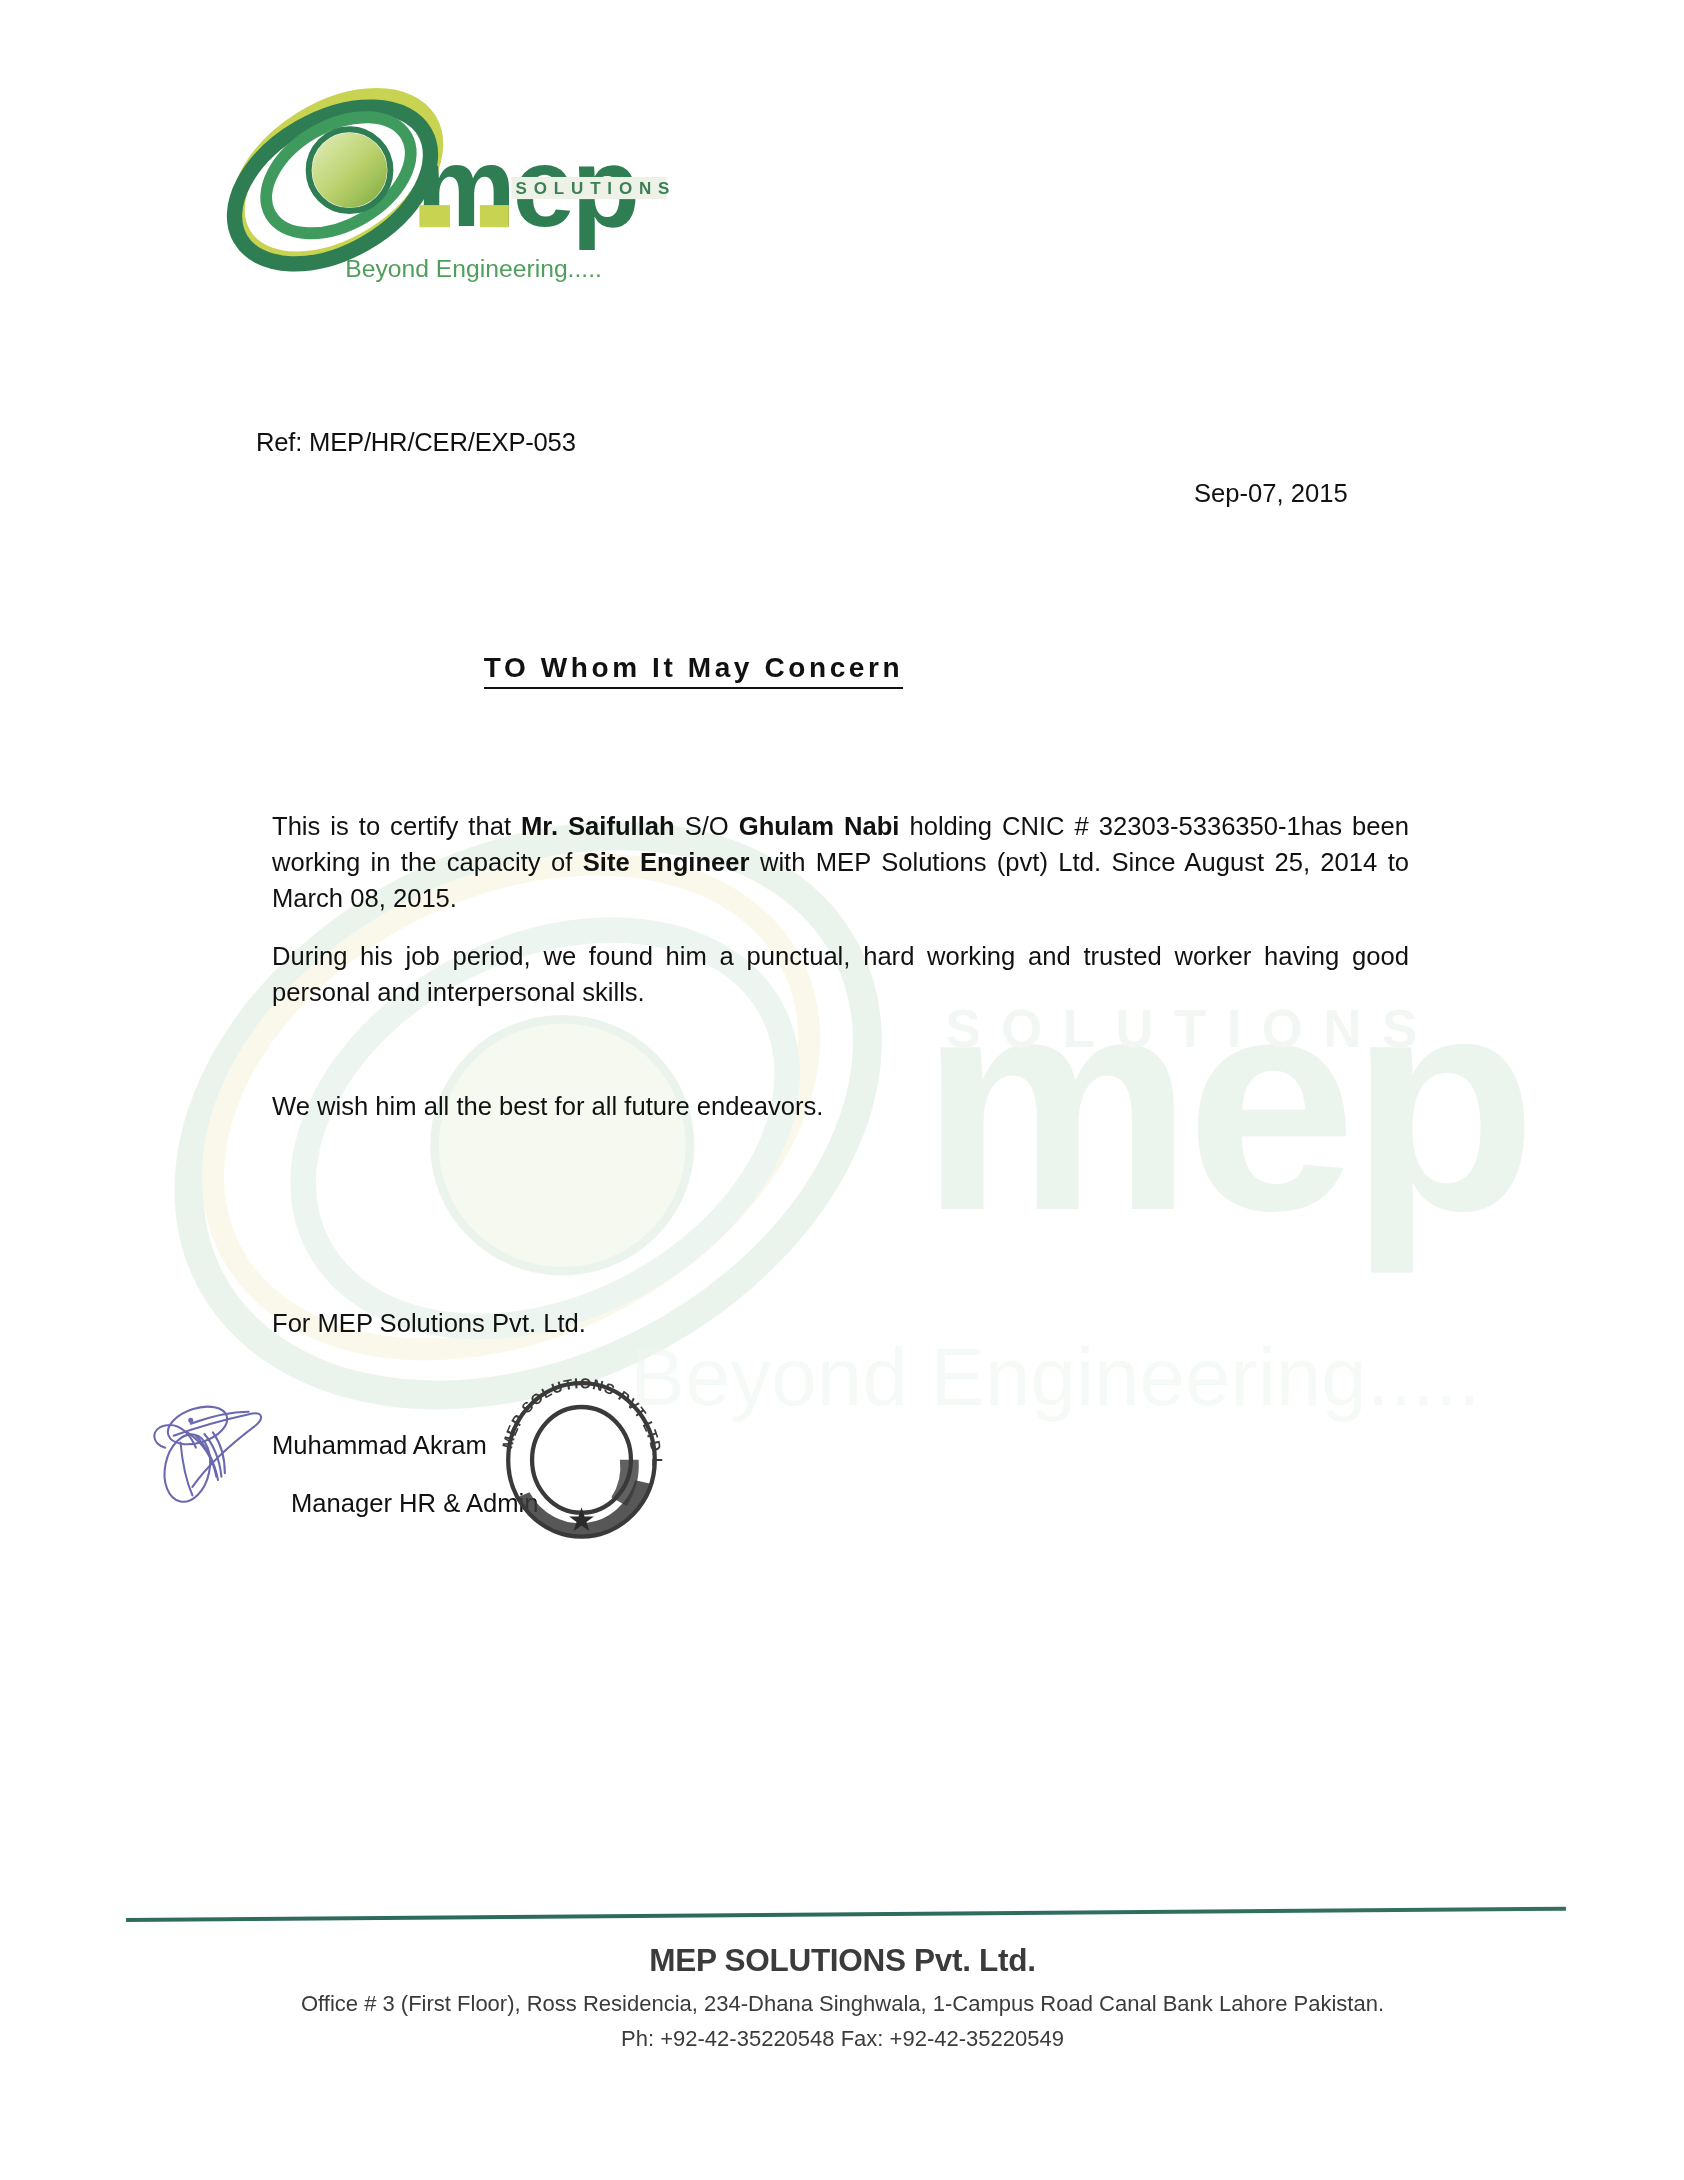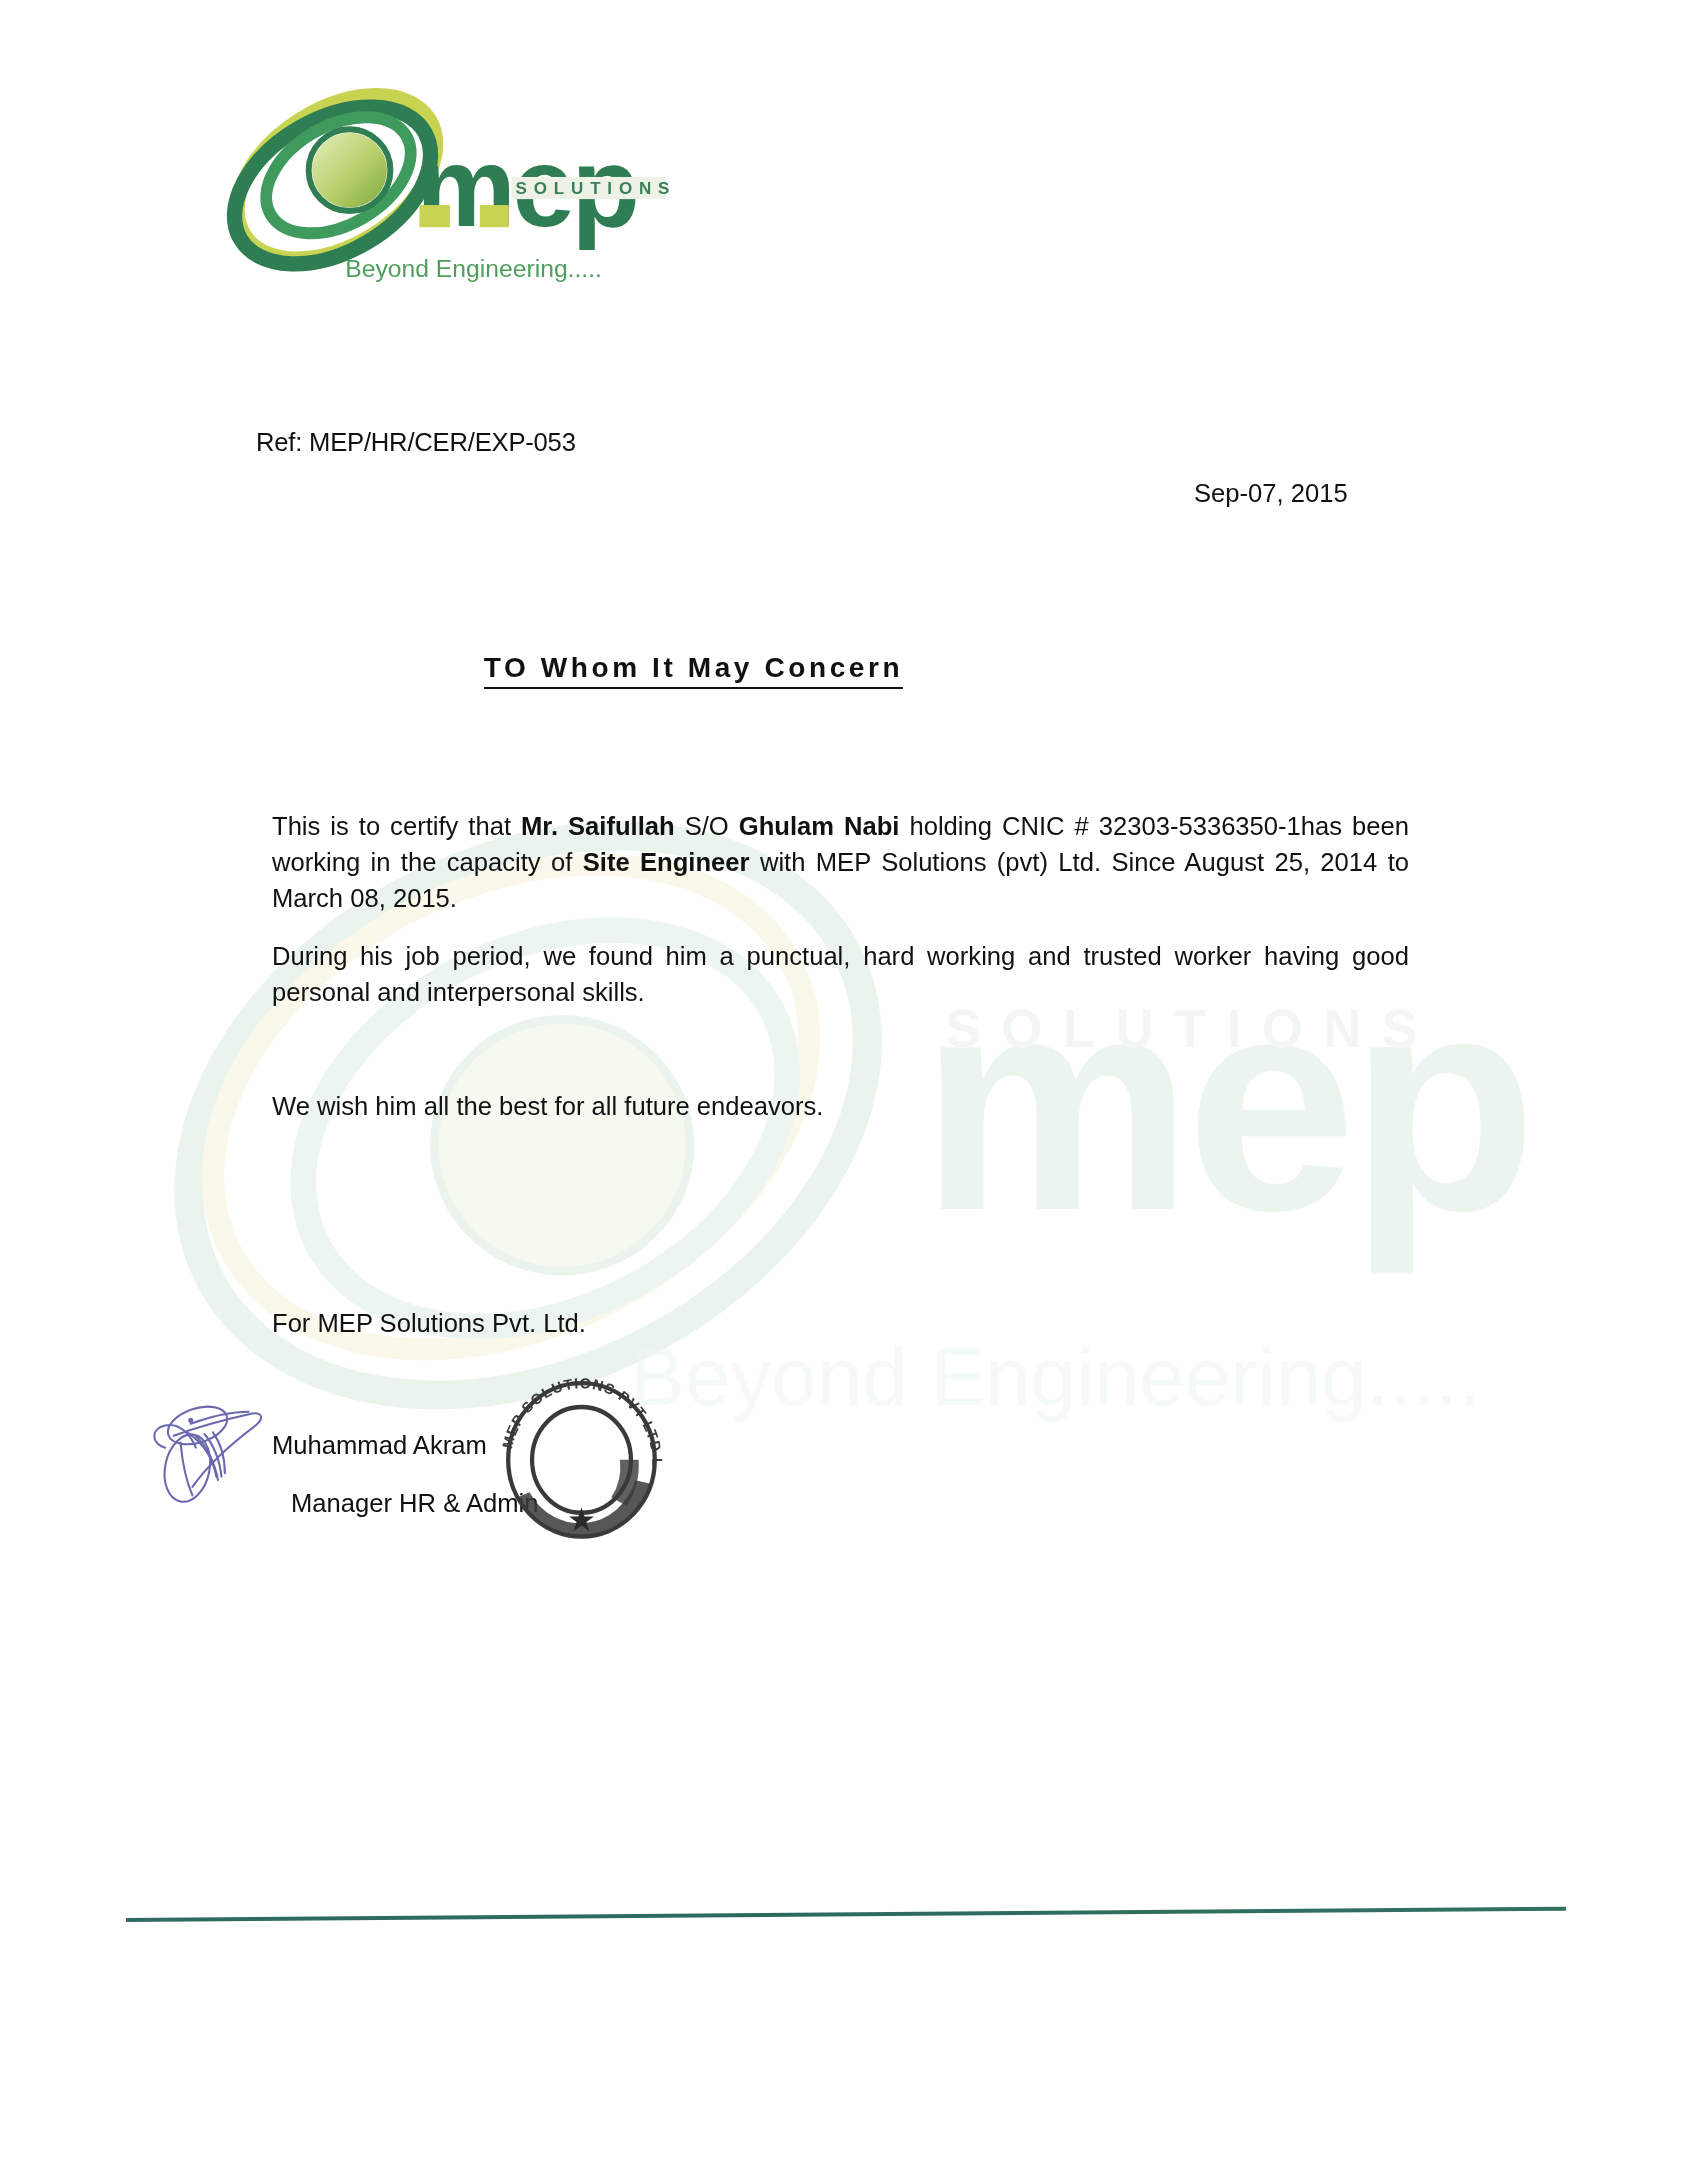--- a/index.html
+++ b/index.html
@@ -280,15 +280,20 @@
       <text font-family="'Liberation Sans', sans-serif" font-size="17" font-weight="bold" fill="#3a3a3a" letter-spacing="1.2">
         <textPath href="#stampArc" startOffset="6%">MEP SOLUTIONS PVT LTD LAHORE</textPath>
       </text>
 
       <polygon points="105,152 108.6,162.4 119.6,162.4 110.8,169 114.2,179.4 105,173 95.8,179.4 99.2,169 90.4,162.4 101.4,162.4" fill="#2a2a2a"></polygon>
     </svg>
   </div>
 
   <div class="footer-rule"></div>
 
+  <div class="footer">
+    <div class="footer-company">MEP SOLUTIONS Pvt. Ltd.</div>
+    <div class="footer-address">Office # 3 (First Floor), Ross Residencia, 234-Dhana Singhwala, 1-Campus Road Canal Bank Lahore Pakistan.</div>
+    <div class="footer-phone">Ph: +92-42-35220548 Fax: +92-42-35220549</div>
+  </div>
 
 </div>
 
 
 </body></html>

